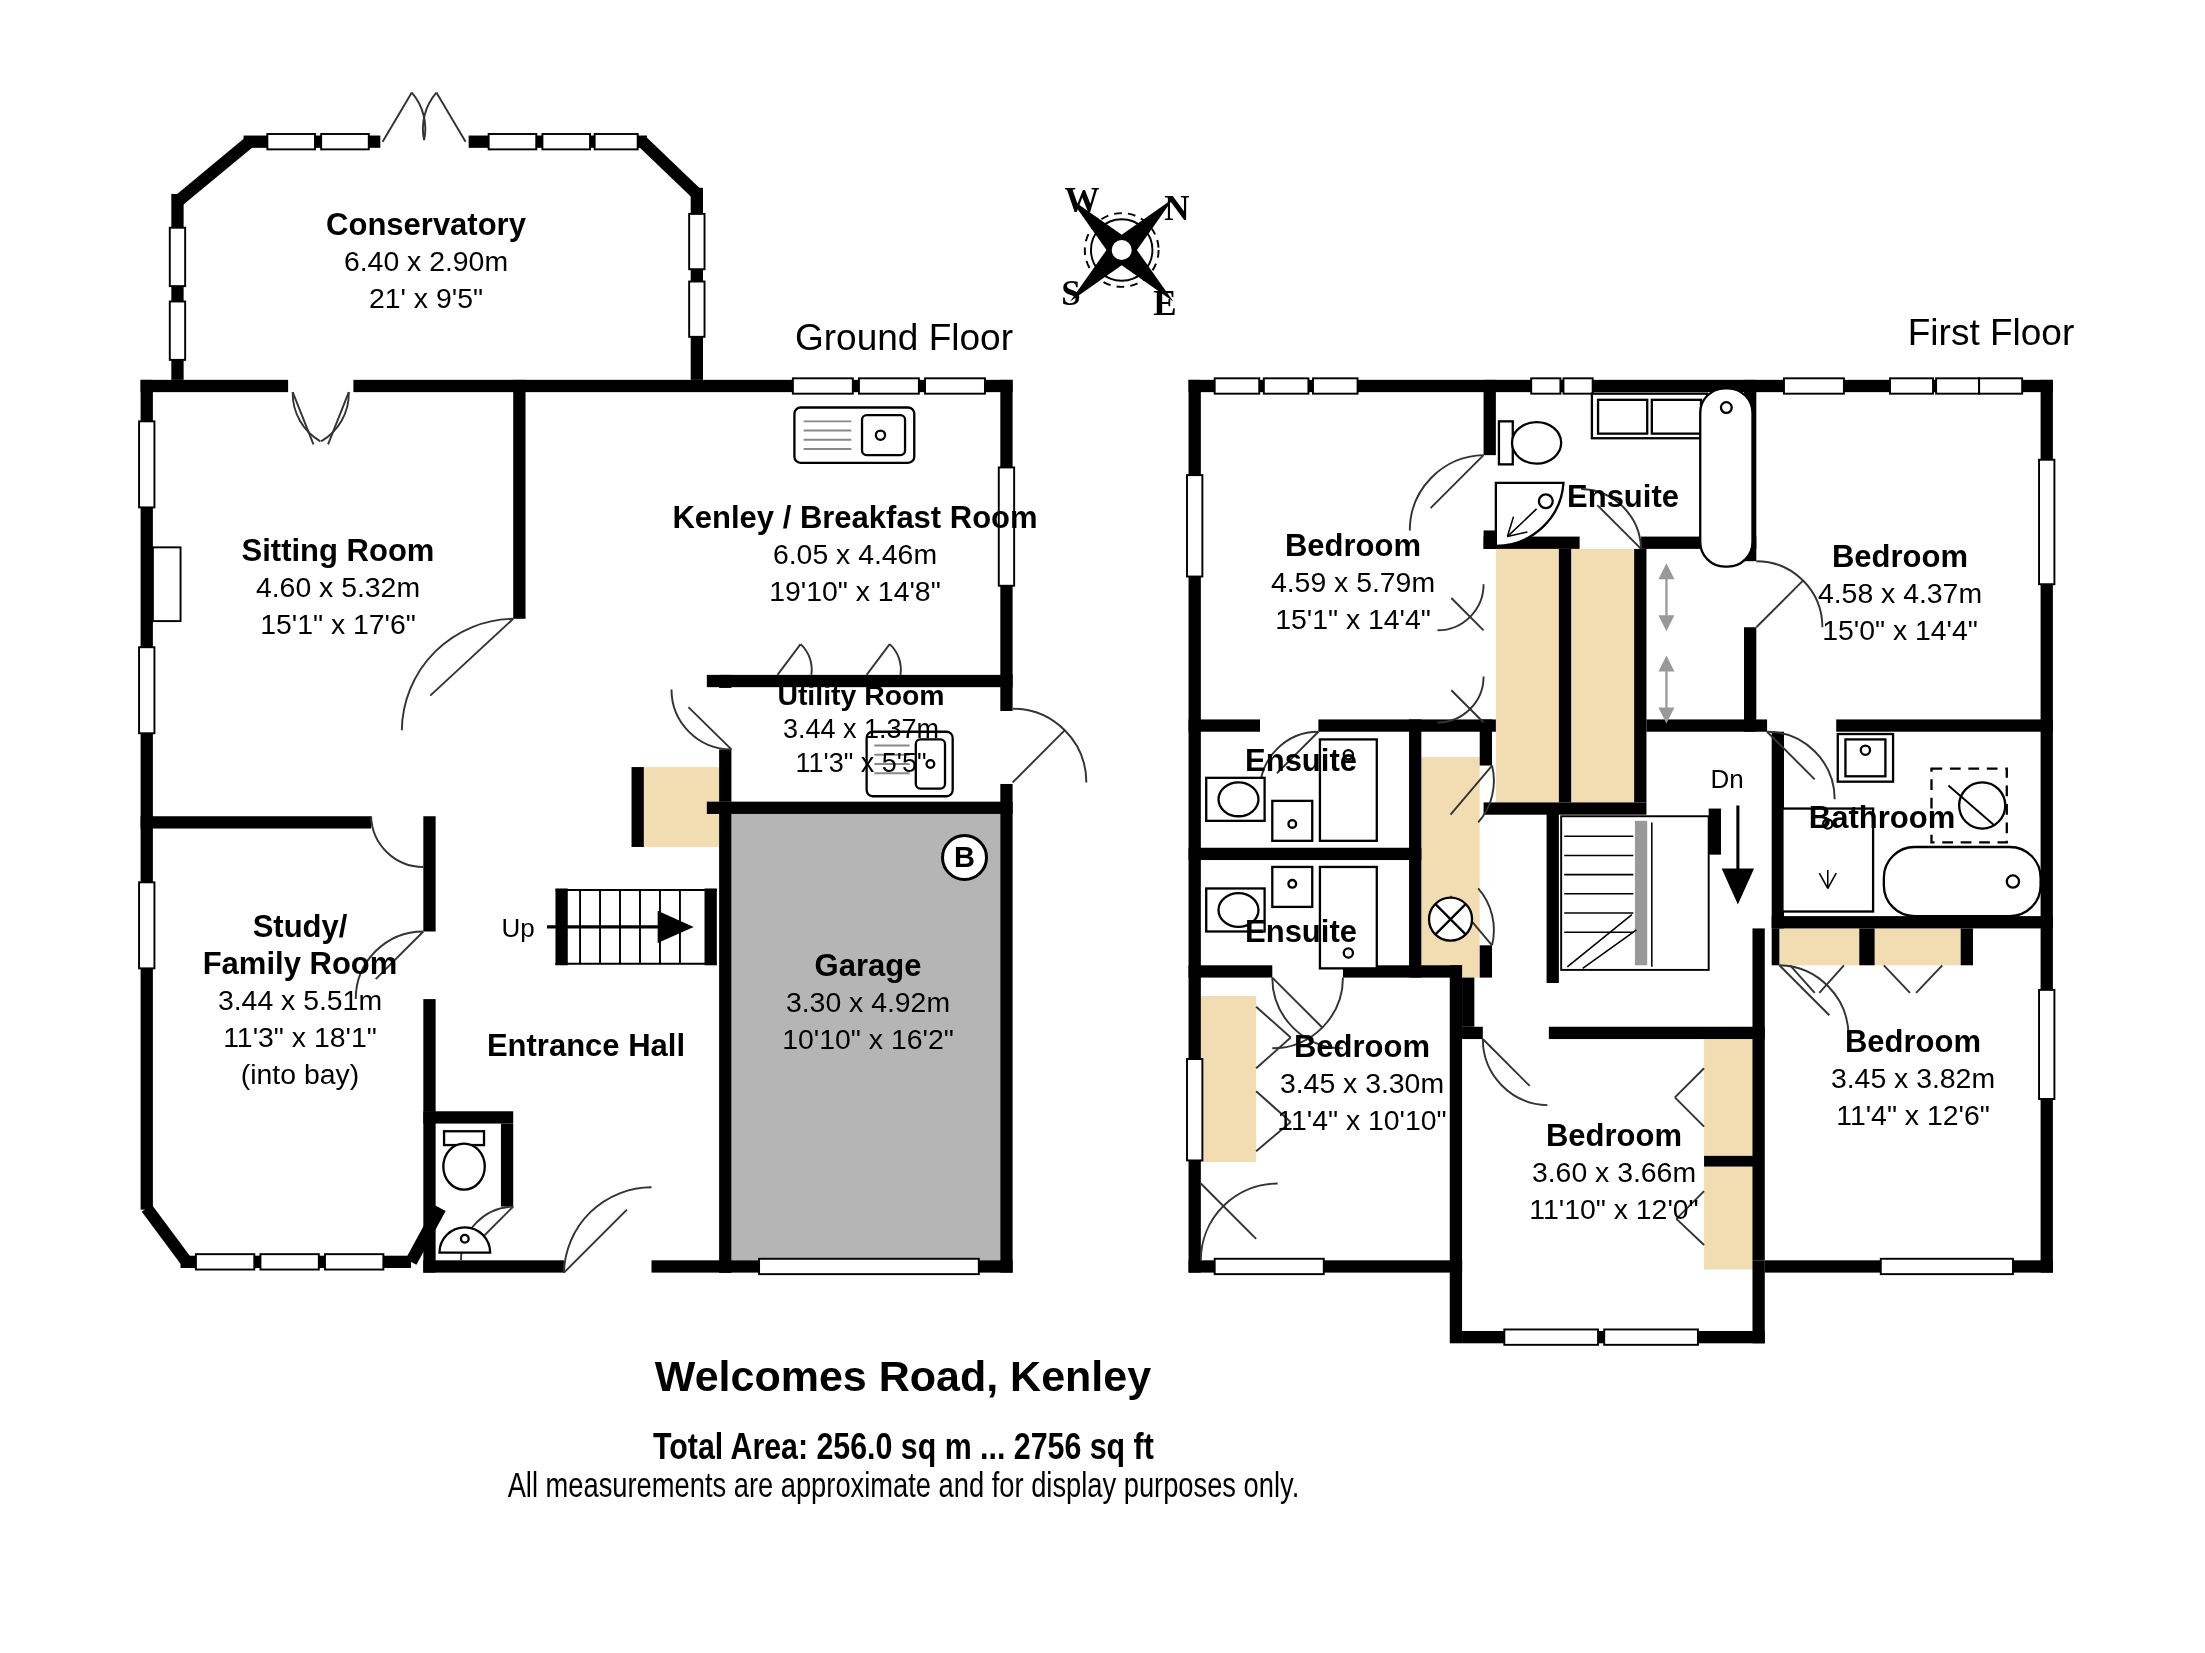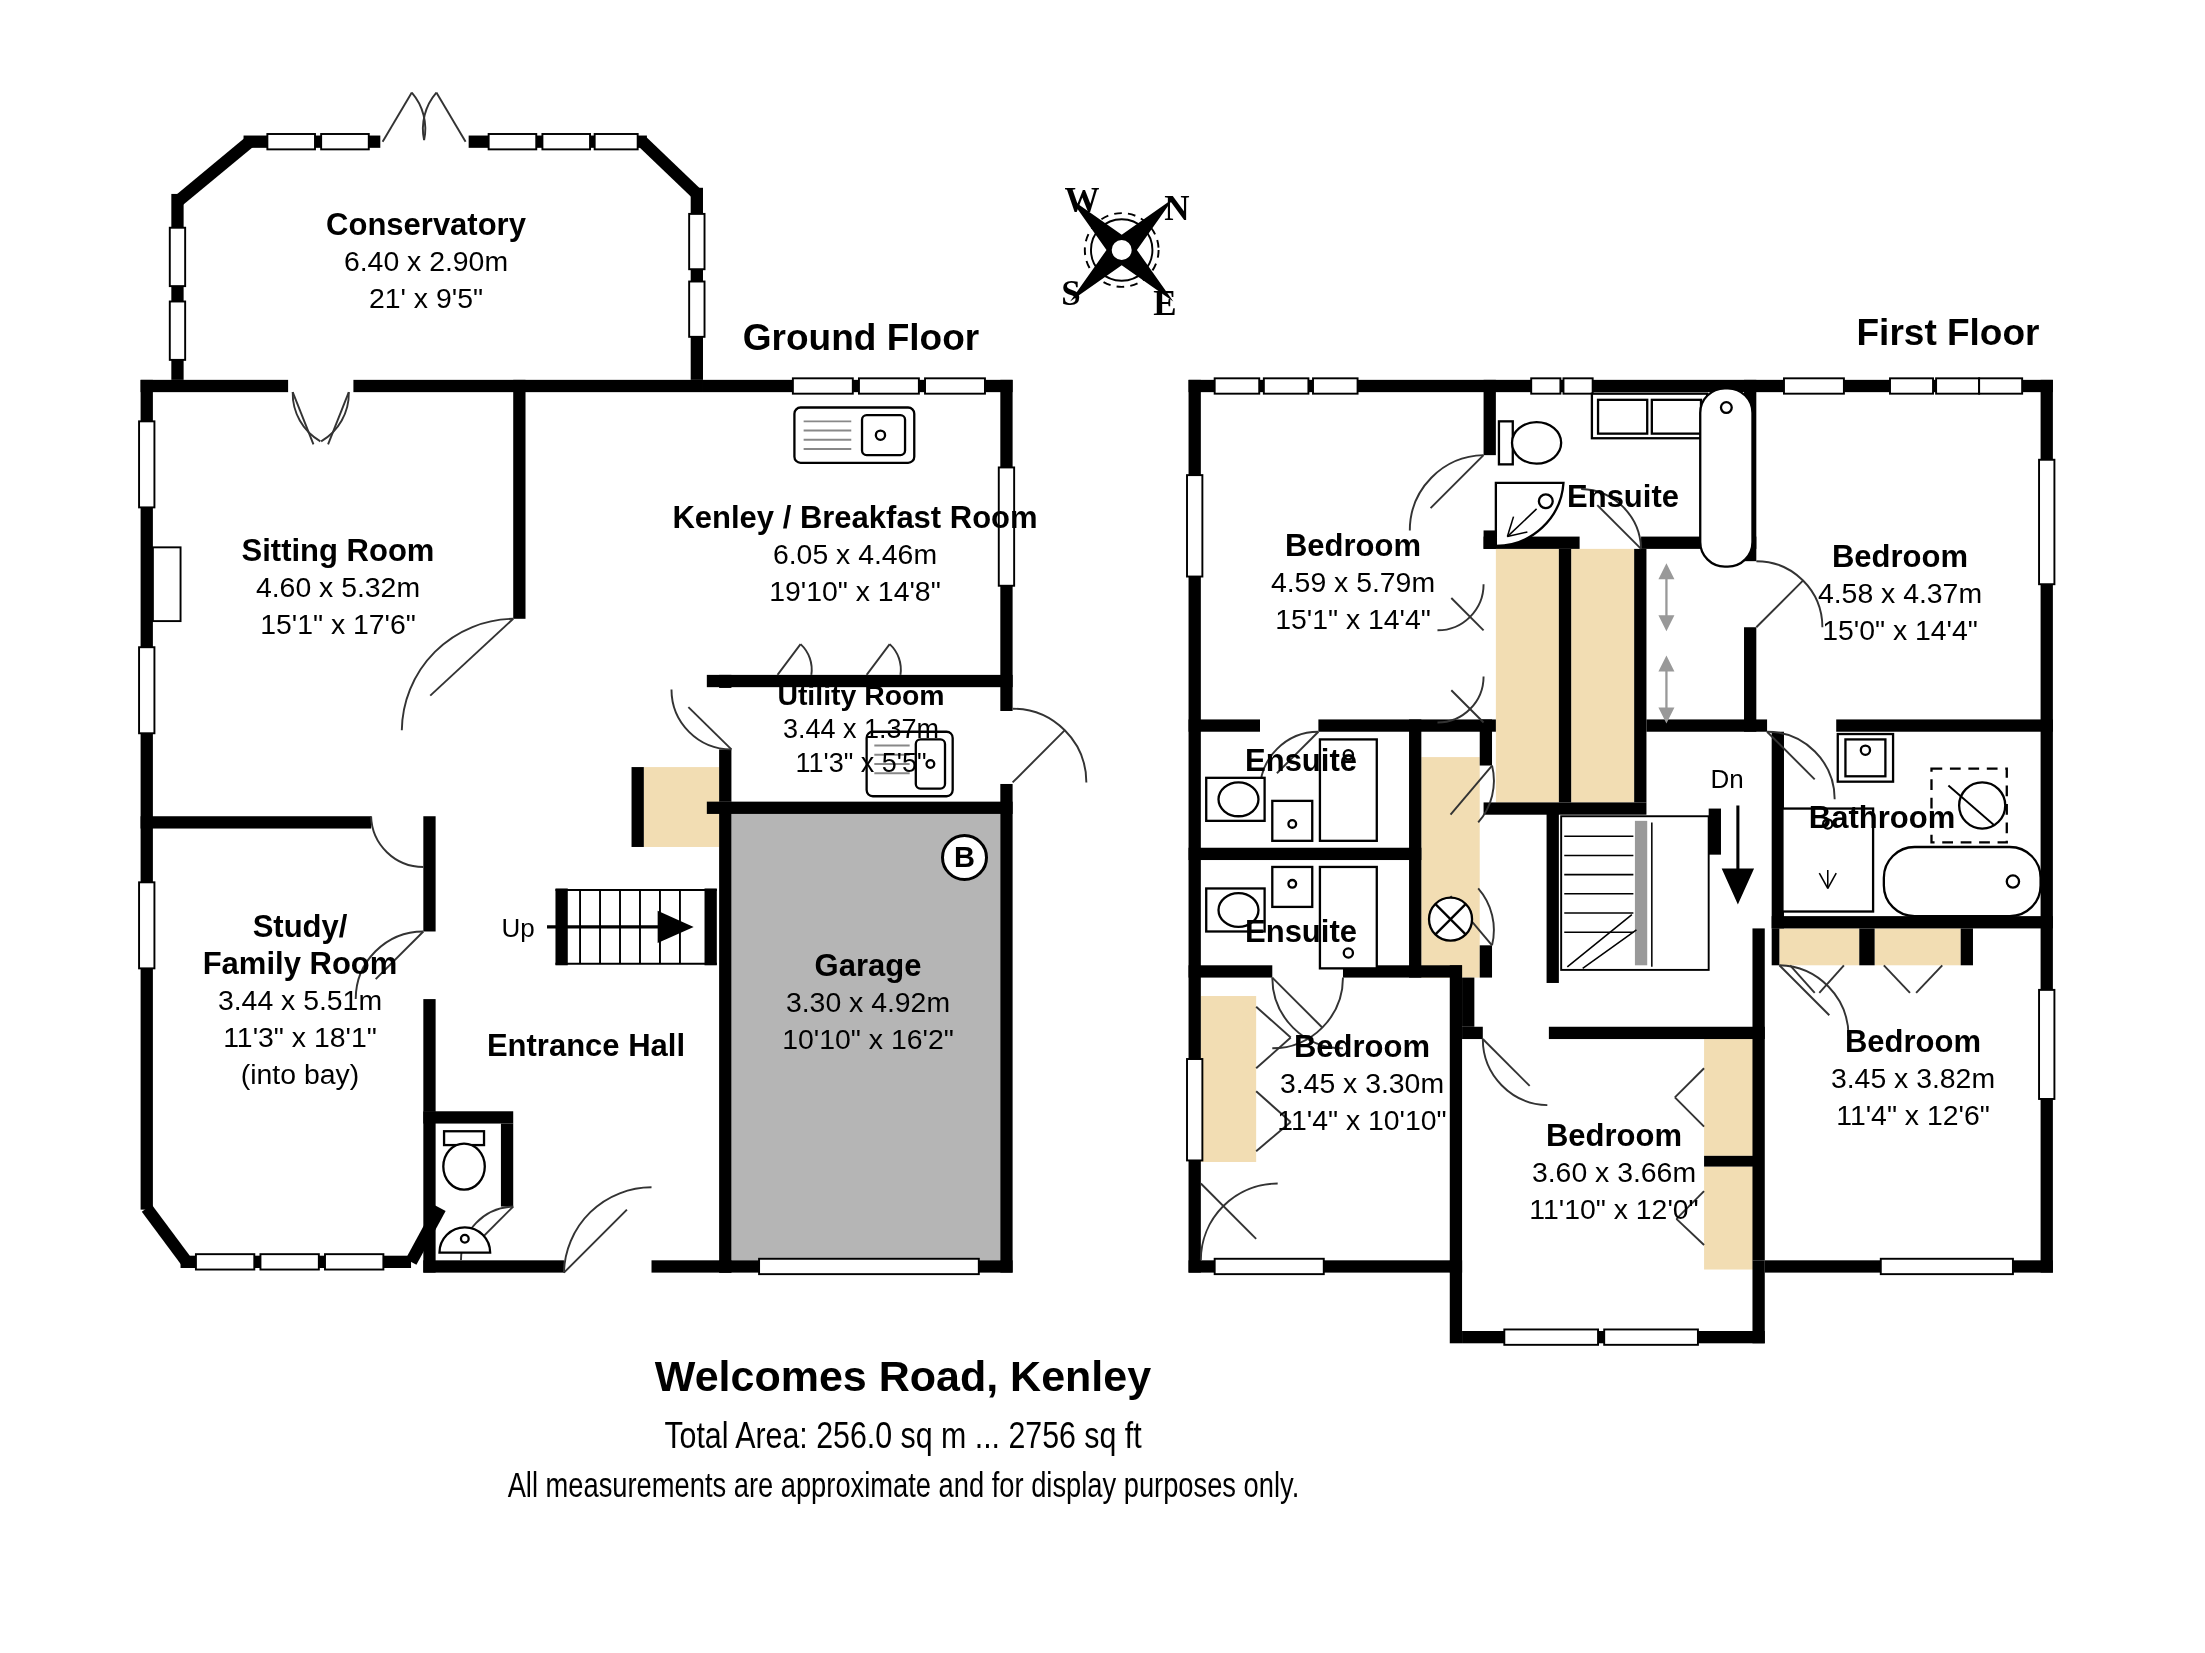--- a/index.html
+++ b/index.html
@@ -4,29 +4,29 @@
 <style>
   html,body{margin:0;padding:0;background:#fff;}
   #stage{position:relative;width:2205px;height:1654px;background:#fff;overflow:hidden;
          font-family:"Liberation Sans",sans-serif;color:#000;}
   svg{position:absolute;left:0;top:0;}
   .lbl{position:absolute;text-align:center;transform:translateX(-50%);white-space:nowrap;line-height:37px;}
   .rn{font-weight:bold;font-size:31px;}
   .rd{font-size:28.4px;}
   .small .rn{font-size:28.4px;line-height:34px;}
   .small .rd{font-size:27px;line-height:34px;}
-  .floor-title{position:absolute;transform:translateX(-50%);font-weight:bold;font-size:37px;white-space:nowrap;}
+  .floor-title{position:absolute;transform:translateX(-50%);font-weight:normal;font-size:37px;white-space:nowrap;margin-left:43px;}
   .tiny{position:absolute;transform:translateX(-50%);font-size:26px;white-space:nowrap;}
   .badge{position:absolute;width:41px;height:41px;border:3.8px solid #000;border-radius:50%;
          background:#fff;font-weight:bold;font-size:29px;line-height:41px;text-align:center;}
   .compass-letter{position:absolute;transform:translate(-50%,-50%);
          font-family:"Liberation Serif",serif;font-weight:bold;font-size:35px;}
   .footer-line{position:absolute;left:0;width:1806px;text-align:center;}
   .f-addr{font-weight:bold;font-size:43px;}
-  .f-area{font-weight:normal;font-size:37px;}
+  .f-area{font-weight:bold;font-size:37px;margin-top:11px;}
   .f-area span{display:inline-block;transform:scaleX(0.82);}
   .f-disc{font-size:35px;}
   .f-disc span{display:inline-block;transform:scaleX(0.78);}
 </style>
 </head>
 <body>
 
 <div id="stage">
 
 <svg width="2205" height="1654" viewBox="0 0 2870 2152">

